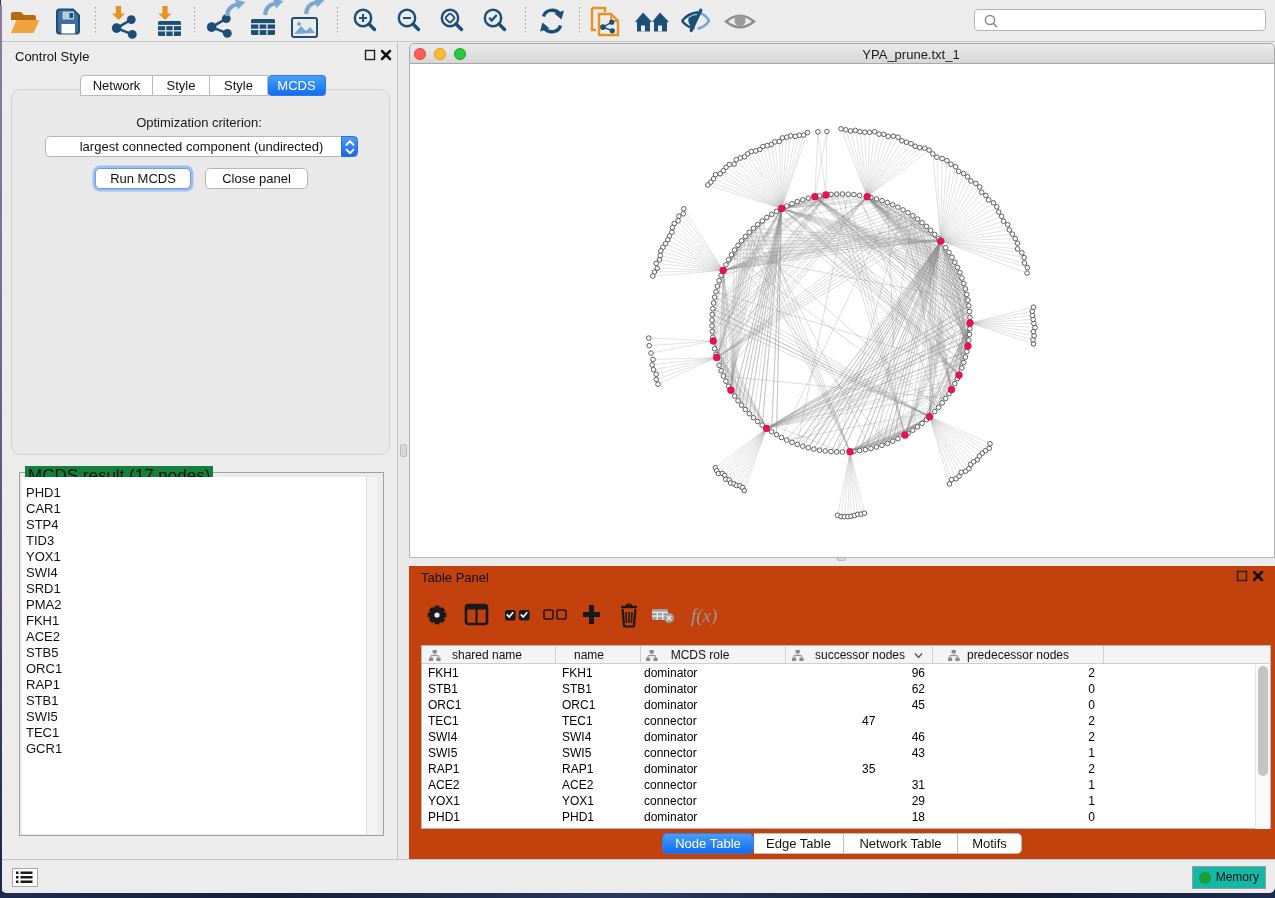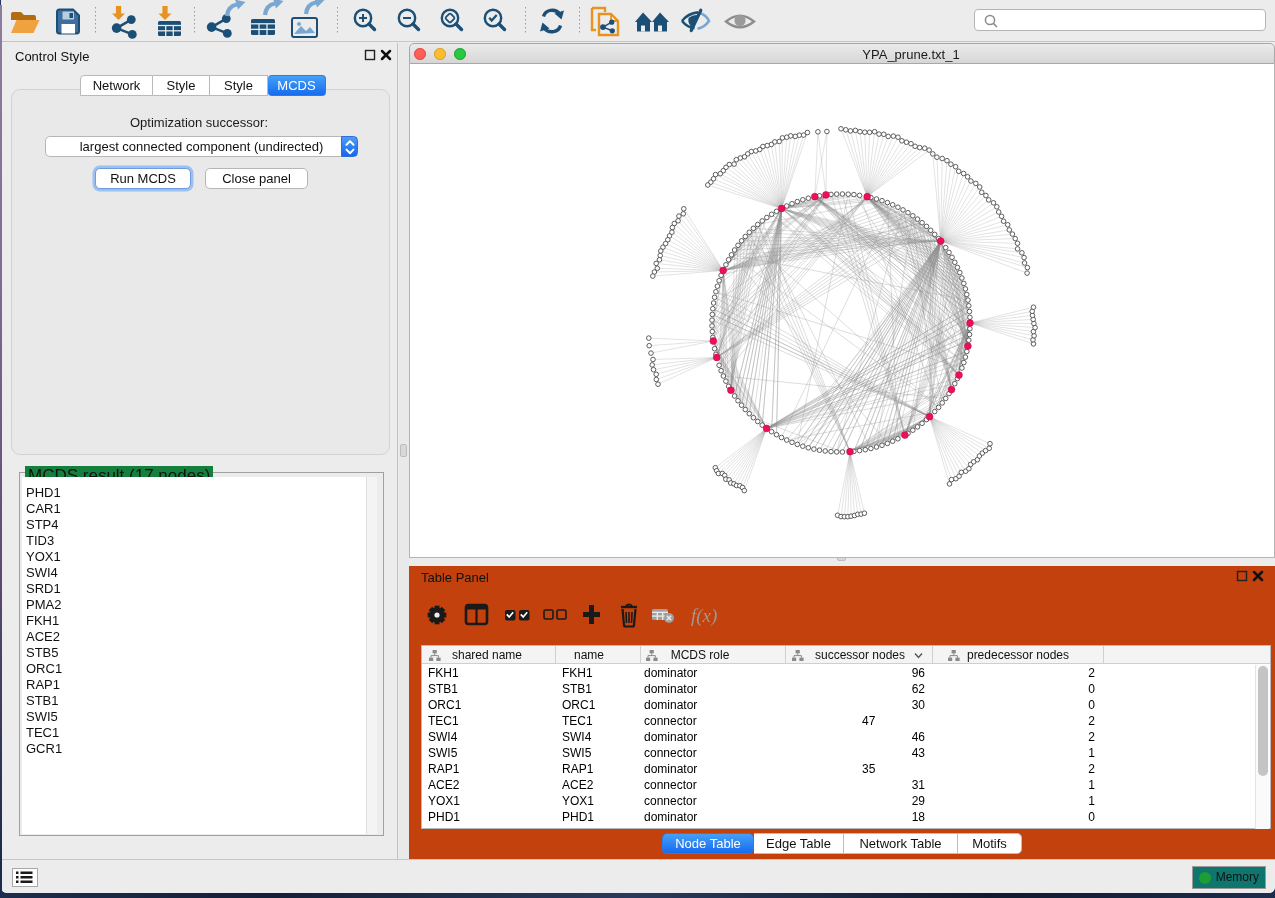--- a/index.html
+++ b/index.html
@@ -40,21 +40,21 @@
 .td{position:absolute;white-space:pre}
 #tsb{position:absolute;right:1px;top:19px;width:14px;height:164px;background:#fafafa;border-left:1px solid #e4e4e4}
 #tsb .thumb{position:absolute;left:2px;top:1px;width:10px;height:110px;background:#c4c4c4;border-radius:5px}
 #btabs{position:absolute;left:253px;top:267px;height:21px;display:flex;font-size:13px}
 .btab{height:21px;line-height:20px;text-align:center;background:#fff;border:1px solid #bdbdbd;border-left:none;color:#111}
 .btab:first-child{border-left:1px solid #bdbdbd;border-radius:5px 0 0 5px}
 .btab:last-child{border-radius:0 5px 5px 0}
 .btab.sel{background:linear-gradient(#45a0f7,#156cf0);color:#fff;border-color:#2e7ae8;border-radius:5px}
 #statusbar{position:absolute;left:0;top:859px;width:1274px;height:34px;background:#ececec;border-top:1px solid #c6c6c6}
 #hamb{position:absolute;left:11px;top:8px;width:26px;height:19px;background:#fdfdfd;border:1px solid #a8a8a8}
-#membtn{position:absolute;left:1191px;top:6px;width:74px;height:23px;background:#0f766e;border:1px solid #9a9a9a;font-size:12px;color:#111;line-height:21px;text-align:right;padding-right:6px}
+#membtn{position:absolute;left:1191px;top:6px;width:74px;height:23px;background:#14b8a6;border:1px solid #9a9a9a;font-size:12px;color:#111;line-height:21px;text-align:right;padding-right:6px}
 #memdot{position:absolute;left:6px;top:5px;width:12px;height:12px;border-radius:50%;background:#1d9e34}
 </style></head><body>
 <div id="wall"></div>
 <div id="app">
 <div id="toolbar">
       <svg width="1274" height="42" style="position:absolute;left:0;top:0">
         <line x1="94.5" y1="7" x2="94.5" y2="35" stroke="#9a9a9a" stroke-width="1" stroke-dasharray="1.5 2.5"></line>
         <line x1="193.5" y1="7" x2="193.5" y2="35" stroke="#9a9a9a" stroke-width="1" stroke-dasharray="1.5 2.5"></line>
         <line x1="336.5" y1="7" x2="336.5" y2="35" stroke="#9a9a9a" stroke-width="1" stroke-dasharray="1.5 2.5"></line>
         <line x1="524.5" y1="7" x2="524.5" y2="35" stroke="#9a9a9a" stroke-width="1" stroke-dasharray="1.5 2.5"></line>
@@ -169,21 +169,21 @@
           <line x1="26" y1="2" x2="18" y2="10"></line>
         </g>
       </svg>
   <div id="cppanel"></div>
   <div id="tabs">
         <div class="tab" style="width:73px">Network</div>
         <div class="tab" style="width:57px">Style</div>
         <div class="tab" style="width:58px">Style</div>
         <div class="tab sel" style="width:58px">MCDS</div>
       </div>
-  <div id="optlabel">Optimization successor:</div>
+  <div id="optlabel">Optimization criterion:</div>
   <div id="dd">largest connected component (undirected)<div id="ddbtn"><svg width="16" height="20">
             <path d="M4.5 7.7 L8 4.1 L11.5 7.7" stroke="#fff" stroke-width="2" fill="none" stroke-linecap="round" stroke-linejoin="round"></path>
             <path d="M4.5 12.6 L8 16.2 L11.5 12.6" stroke="#fff" stroke-width="2" fill="none" stroke-linecap="round" stroke-linejoin="round"></path>
           </svg></div></div>
   <div class="btn" id="runbtn">Run MCDS</div>
   <div class="btn" id="closebtn">Close panel</div>
   <div id="fieldset">
         <div id="fieldlegend">MCDS result (17 nodes)</div>
     <div id="listbox">
           <div id="listitems">PHD1
@@ -628,21 +628,21 @@
             <span class="td" style="left:6px">STB1</span>
             <span class="td" style="left:140px">STB1</span>
             <span class="td" style="left:222px">dominator</span>
             <span class="td" style="left:440px;width:63px;text-align:right">62</span>
             <span class="td" style="left:613px;width:60px;text-align:right">0</span>
           </div>
           <div class="trow" style="top:32px">
             <span class="td" style="left:6px">ORC1</span>
             <span class="td" style="left:140px">ORC1</span>
             <span class="td" style="left:222px">dominator</span>
-            <span class="td" style="left:440px;width:63px;text-align:right">30</span>
+            <span class="td" style="left:440px;width:63px;text-align:right">45</span>
             <span class="td" style="left:613px;width:60px;text-align:right">0</span>
           </div>
           <div class="trow" style="top:48px">
             <span class="td" style="left:6px">TEC1</span>
             <span class="td" style="left:140px">TEC1</span>
             <span class="td" style="left:222px">connector</span>
             <span class="td" style="left:440px;width:63px;text-align:left">47</span>
             <span class="td" style="left:613px;width:60px;text-align:right">2</span>
           </div>
           <div class="trow" style="top:64px">

